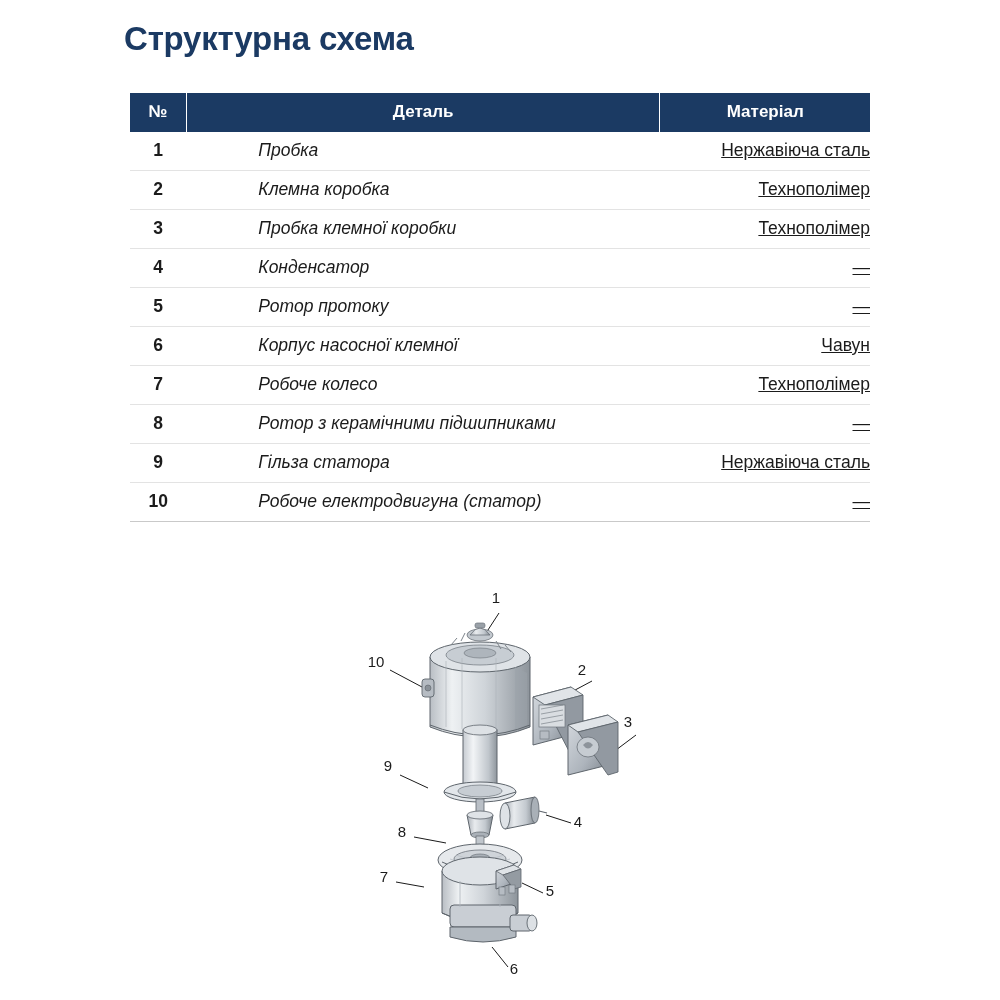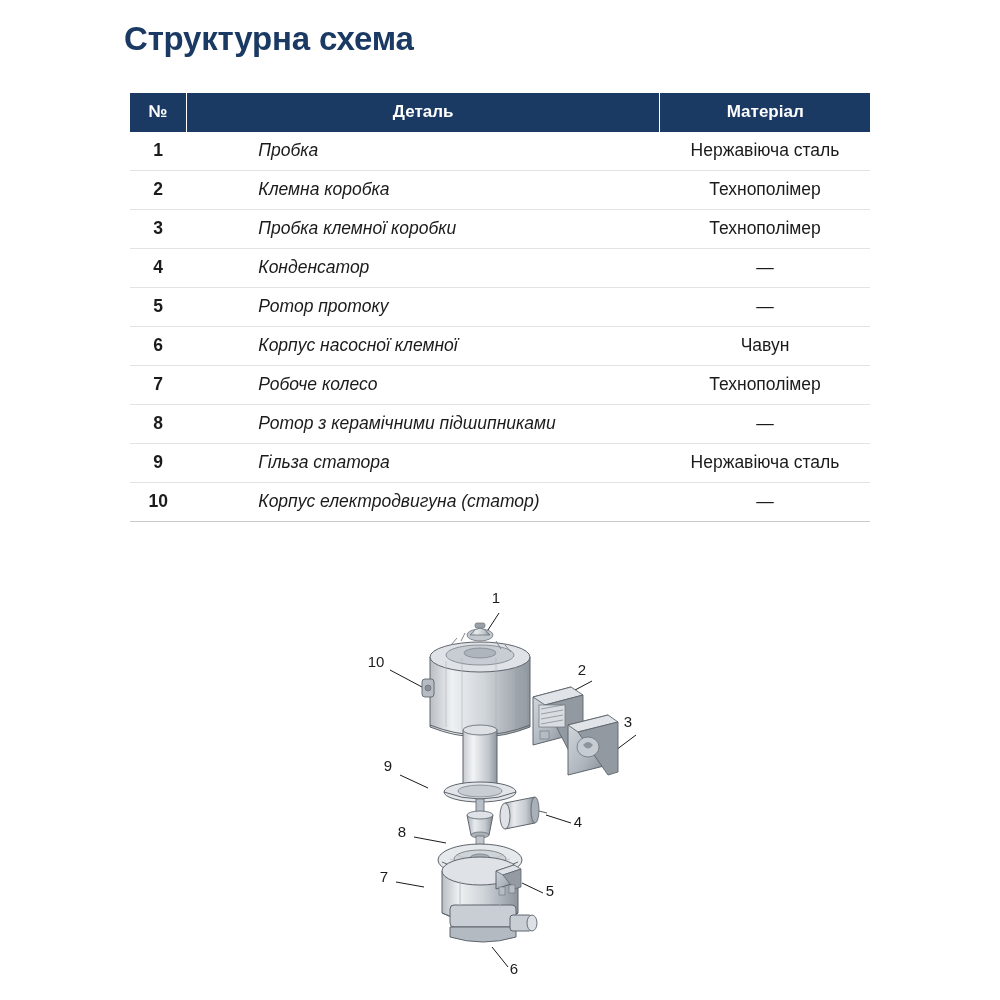--- a/index.html
+++ b/index.html
@@ -65,22 +65,23 @@
     text-align: center;
     font-weight: bold;
     width: 56px;
   }
   .parts-table td.part {
     text-align: left;
     padding-left: 72px;
     font-style: italic;
   }
   .parts-table td.mat {
-    text-align: center;
+    text-align: right;
     width: 210px;
+    text-decoration: underline;
   }
 
   .diagram {
     position: absolute;
     left: 300px;
     top: 575px;
     width: 420px;
     height: 410px;
   }
   .diagram svg { display: block; }
@@ -146,21 +147,21 @@
         <td class="part">Ротор з керамічними підшипниками</td>
         <td class="mat">—</td>
       </tr>
       <tr>
         <td class="num">9</td>
         <td class="part">Гільза статора</td>
         <td class="mat">Нержавіюча сталь</td>
       </tr>
       <tr>
         <td class="num">10</td>
-        <td class="part">Корпус електродвигуна (статор)</td>
+        <td class="part">Робоче електродвигуна (статор)</td>
         <td class="mat">—</td>
       </tr>
     </tbody>
   </table>
 
   <div class="diagram">
     <svg width="420" height="410" viewBox="0 0 420 410">
       <defs>
         <linearGradient id="metal" x1="0" y1="0" x2="1" y2="0">
           <stop offset="0%" stop-color="#b9bec4"></stop>

